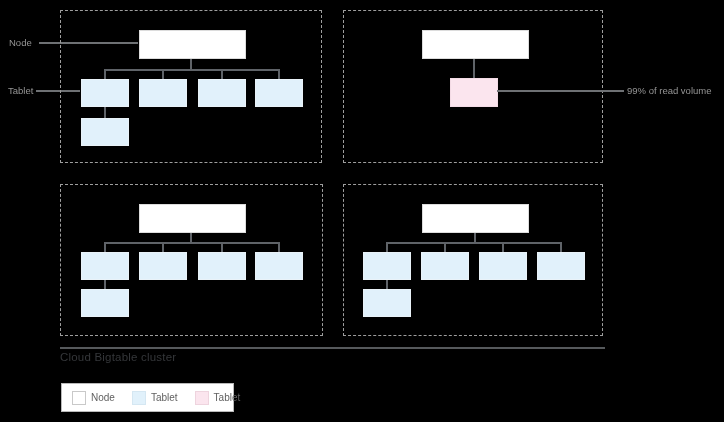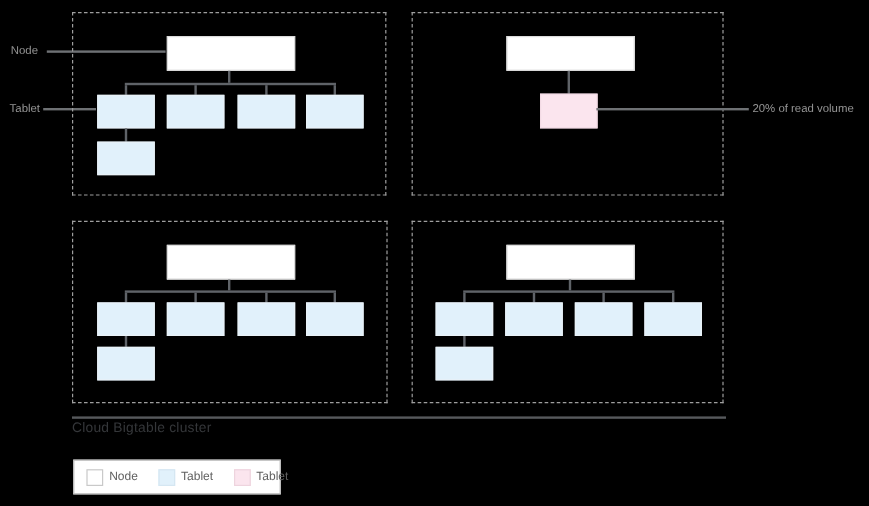--- a/index.html
+++ b/index.html
@@ -83,21 +83,21 @@
     <div class="box tablet-box" style="left:20px;top:107px;width:48px;height:28px;"></div>
   </div>
 
   <div class="quadrant" style="left:343px;top:10px;width:260px;height:153px;">
     <div class="box node-box" style="left:78px;top:19px;width:107px;height:29px;"></div>
     <div class="cline" style="left:129px;top:48px;width:2px;height:19px;"></div>
     <div class="box hot-box" style="left:106px;top:67px;width:48px;height:29px;"></div>
   </div>
 
   <div class="leader" style="left:497px;top:90px;width:127px;"></div>
-  <div class="small-label" style="left:627px;top:85px;">20% of read volume</div>
+  <div class="small-label" style="left:627px;top:85px;">99% of read volume</div>
 
   <div class="quadrant" style="left:60px;top:184px;width:263px;height:152px;">
     <div class="box node-box" style="left:78px;top:19px;width:107px;height:29px;"></div>
     <div class="cline" style="left:129px;top:48px;width:2px;height:9px;"></div>
     <div class="cline" style="left:43px;top:57px;width:176px;height:2px;"></div>
     <div class="cline" style="left:43px;top:59px;width:2px;height:8px;"></div>
     <div class="cline" style="left:101px;top:59px;width:2px;height:8px;"></div>
     <div class="cline" style="left:160px;top:59px;width:2px;height:8px;"></div>
     <div class="cline" style="left:217px;top:59px;width:2px;height:8px;"></div>
     <div class="box tablet-box" style="left:20px;top:67px;width:48px;height:28px;"></div>

